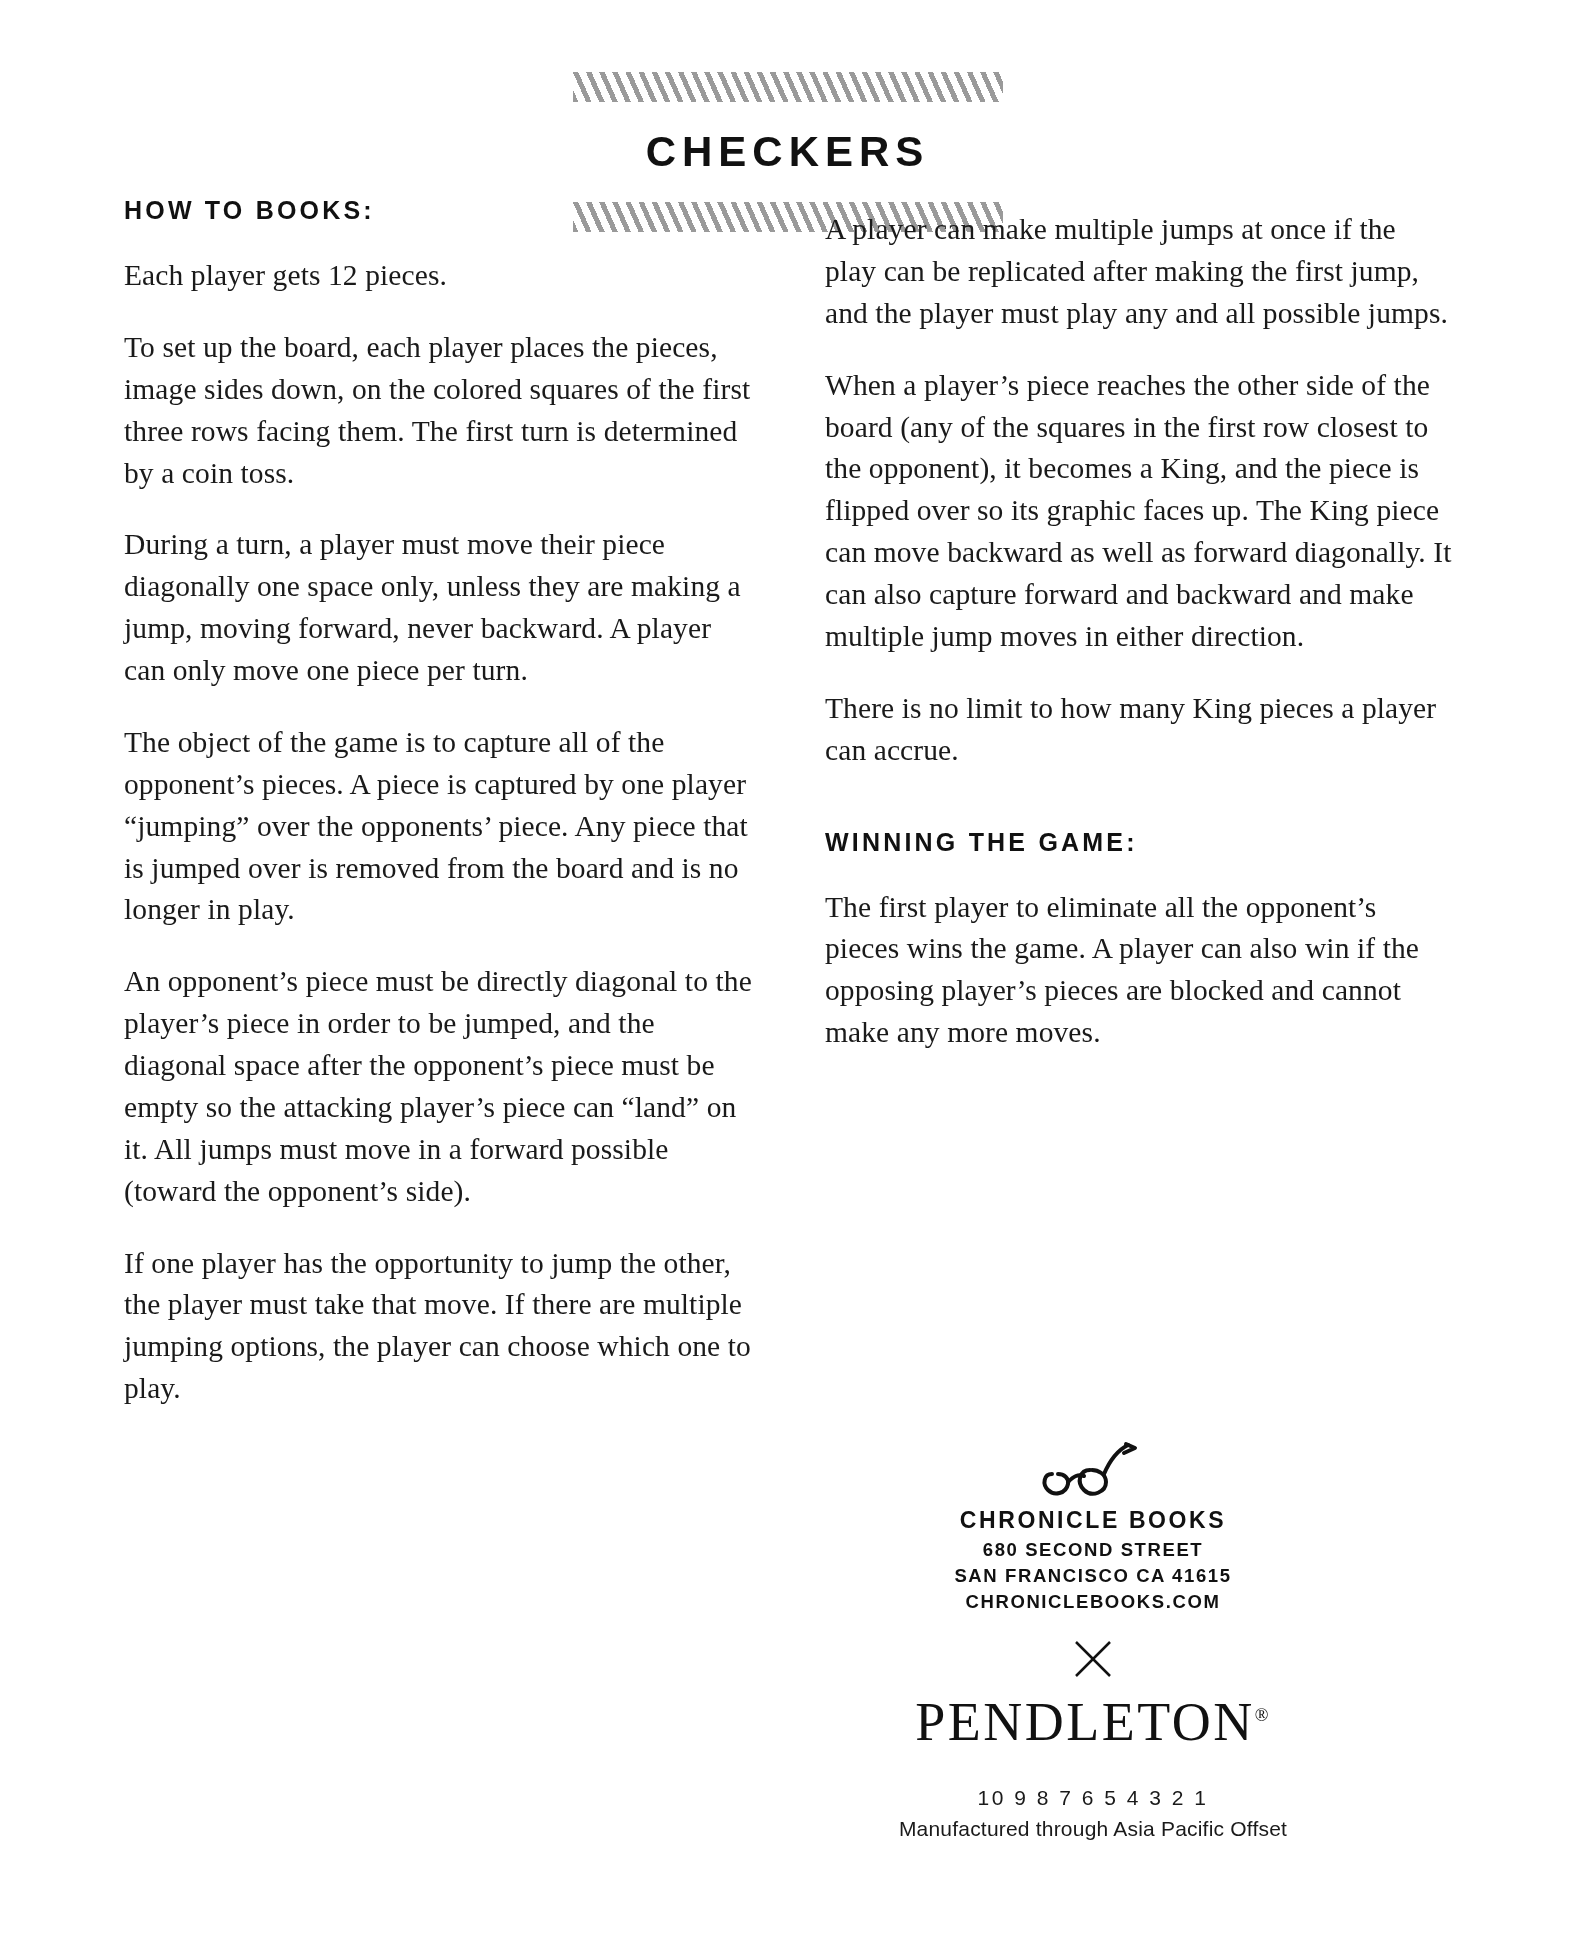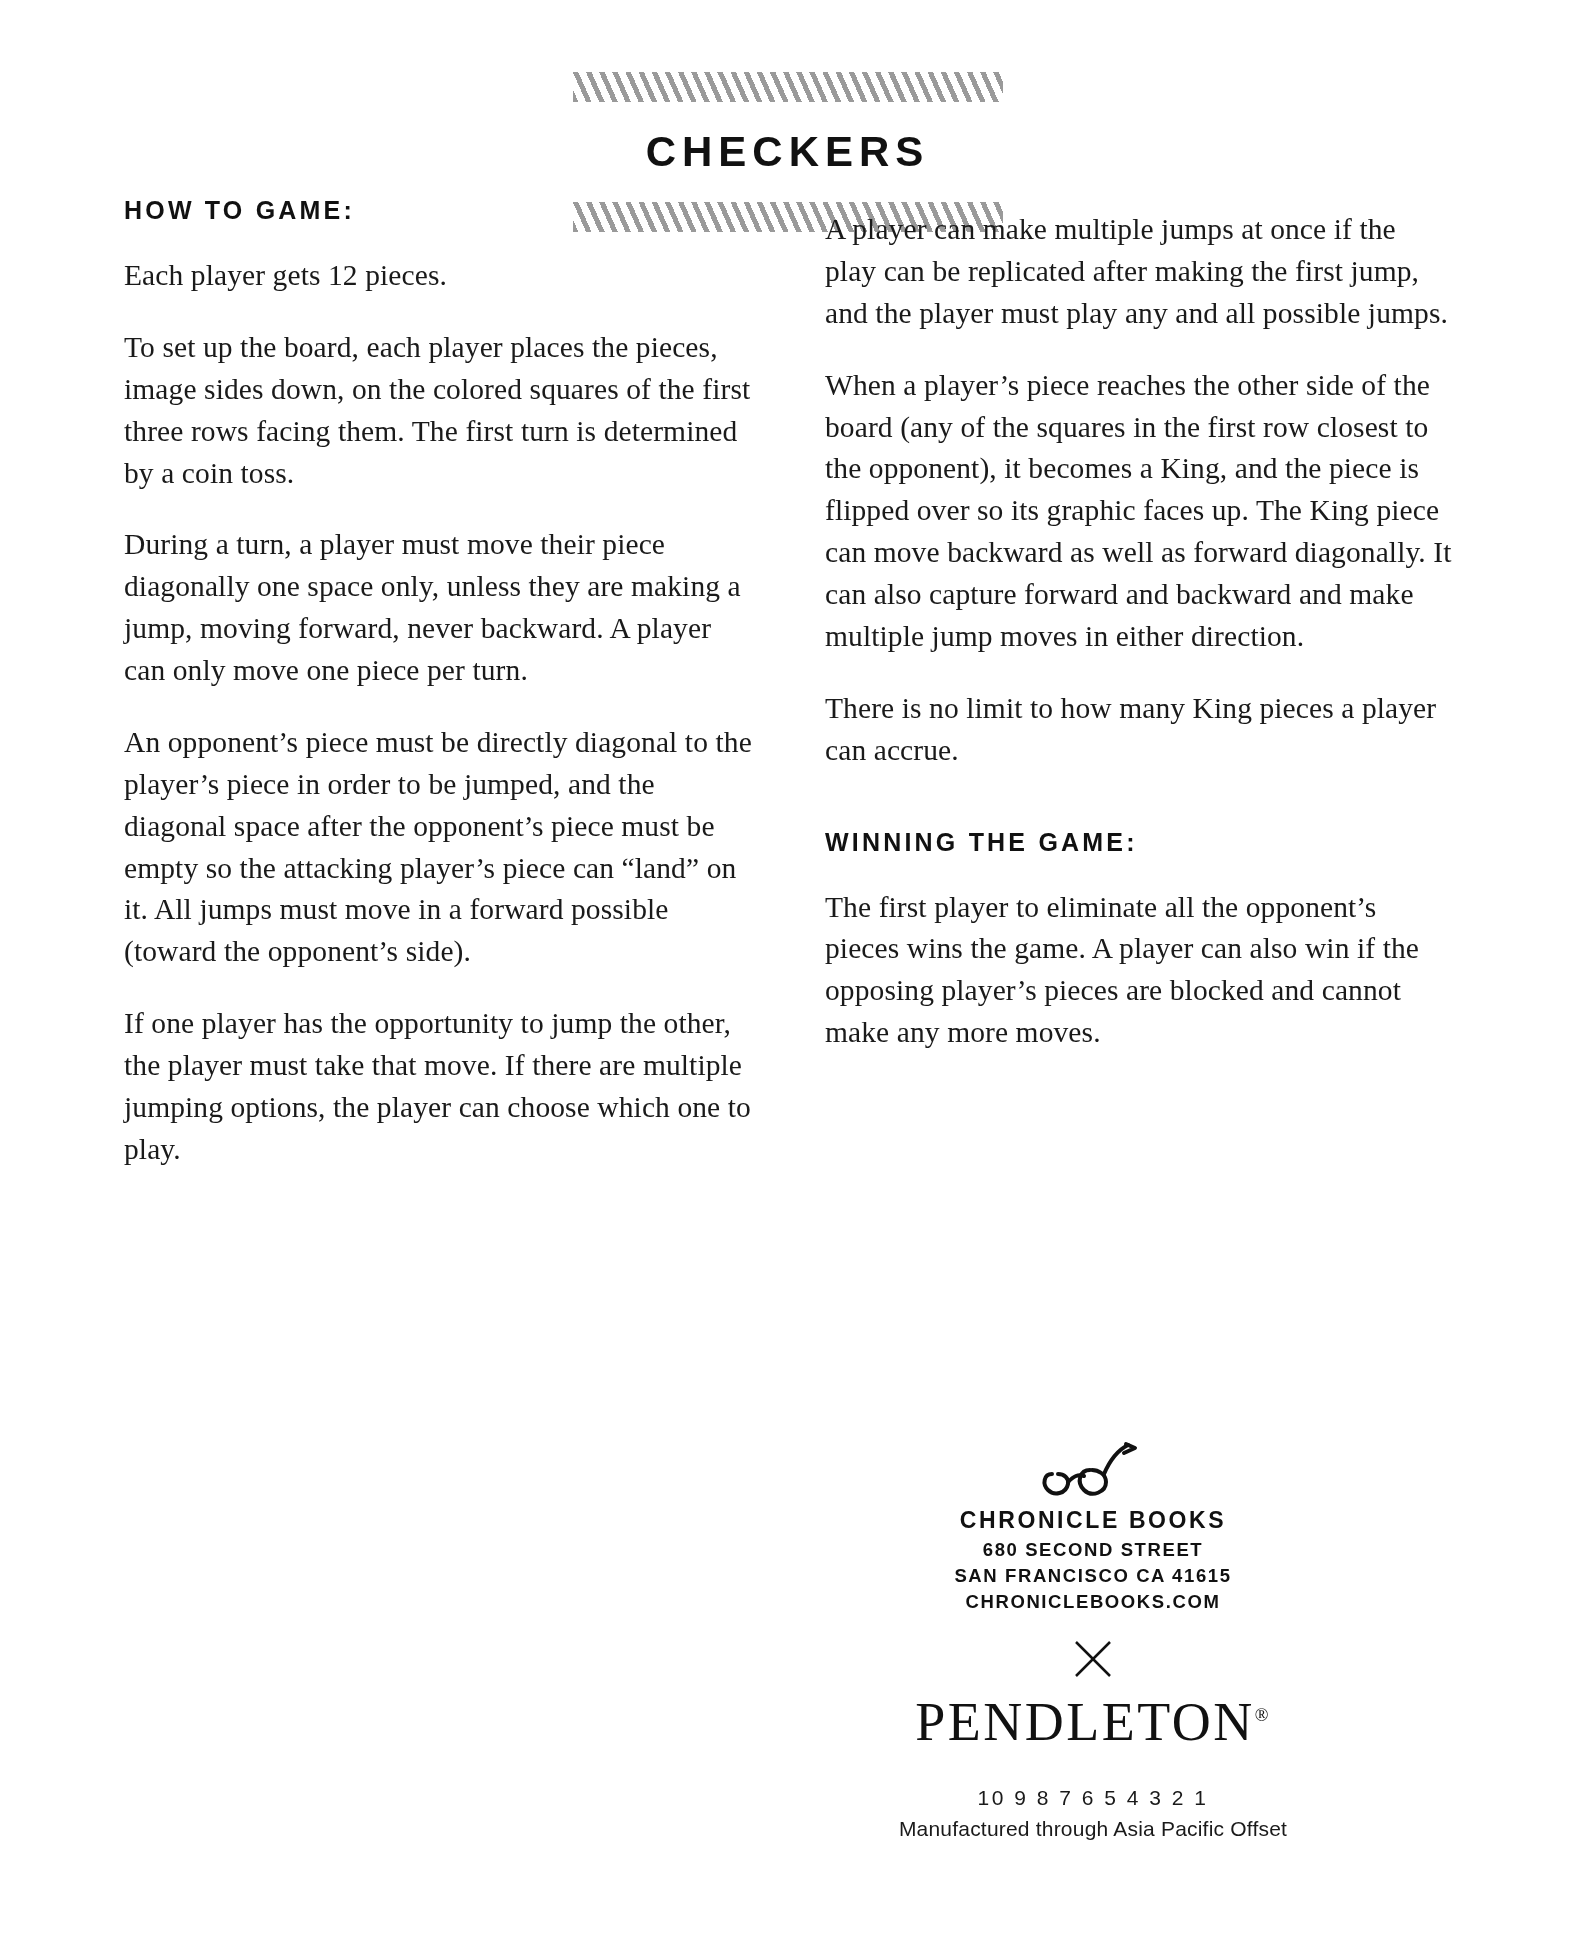--- a/index.html
+++ b/index.html
@@ -150,24 +150,25 @@
 
 <div class="header">
   <div class="hatch"></div>
   <div class="doc-title">CHECKERS</div>
   <div class="hatch"></div>
 </div>
 
 <div class="columns">
 
   <div class="col">
-    <h2 class="section-heading">HOW TO GAME:</h2>
+    <h2 class="section-heading">HOW TO BOOKS:</h2>
     <p class="body">Each player gets 12 pieces.</p>
     <p class="body">To set up the board, each player places the pieces, image sides down, on the colored squares of the first three rows facing them. The first turn is determined by a coin toss.</p>
     <p class="body">During a turn, a player must move their piece diagonally one space only, unless they are making a jump, moving forward, never backward. A player can only move one piece per turn.</p>
+    <p class="body">The object of the game is to capture all of the opponent’s pieces. A piece is captured by one player “jumping” over the opponents’ piece. Any piece that is jumped over is removed from the board and is no longer in play.</p>
     <p class="body">An opponent’s piece must be directly diagonal to the player’s piece in order to be jumped, and the diagonal space after the opponent’s piece must be empty so the attacking player’s piece can “land” on it. All jumps must move in a forward possible (toward the opponent’s side).</p>
     <p class="body">If one player has the opportunity to jump the other, the player must take that move. If there are multiple jumping options, the player can choose which one to play.</p>
   </div>
 
   <div class="col-right">
     <p class="body">A player can make multiple jumps at once if the play can be replicated after making the first jump, and the player must play any and all possible jumps.</p>
     <p class="body">When a player’s piece reaches the other side of the board (any of the squares in the first row closest to the opponent), it becomes a King, and the piece is flipped over so its graphic faces up. The King piece can move backward as well as forward diagonally. It can also capture forward and backward and make multiple jump moves in either direction.</p>
     <p class="body">There is no limit to how many King pieces a player can accrue.</p>
     <h2 class="section-heading sub">WINNING THE GAME:</h2>
     <p class="body">The first player to eliminate all the opponent’s pieces wins the game. A player can also win if the opposing player’s pieces are blocked and cannot make any more moves.</p>

